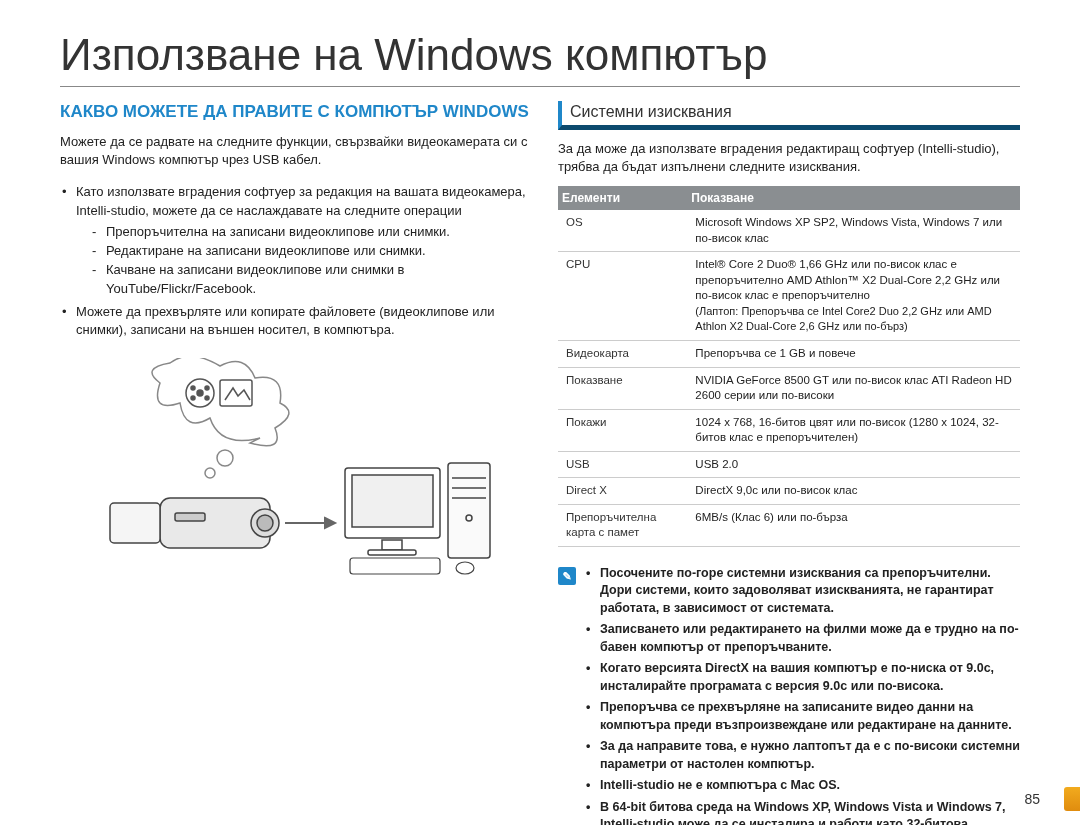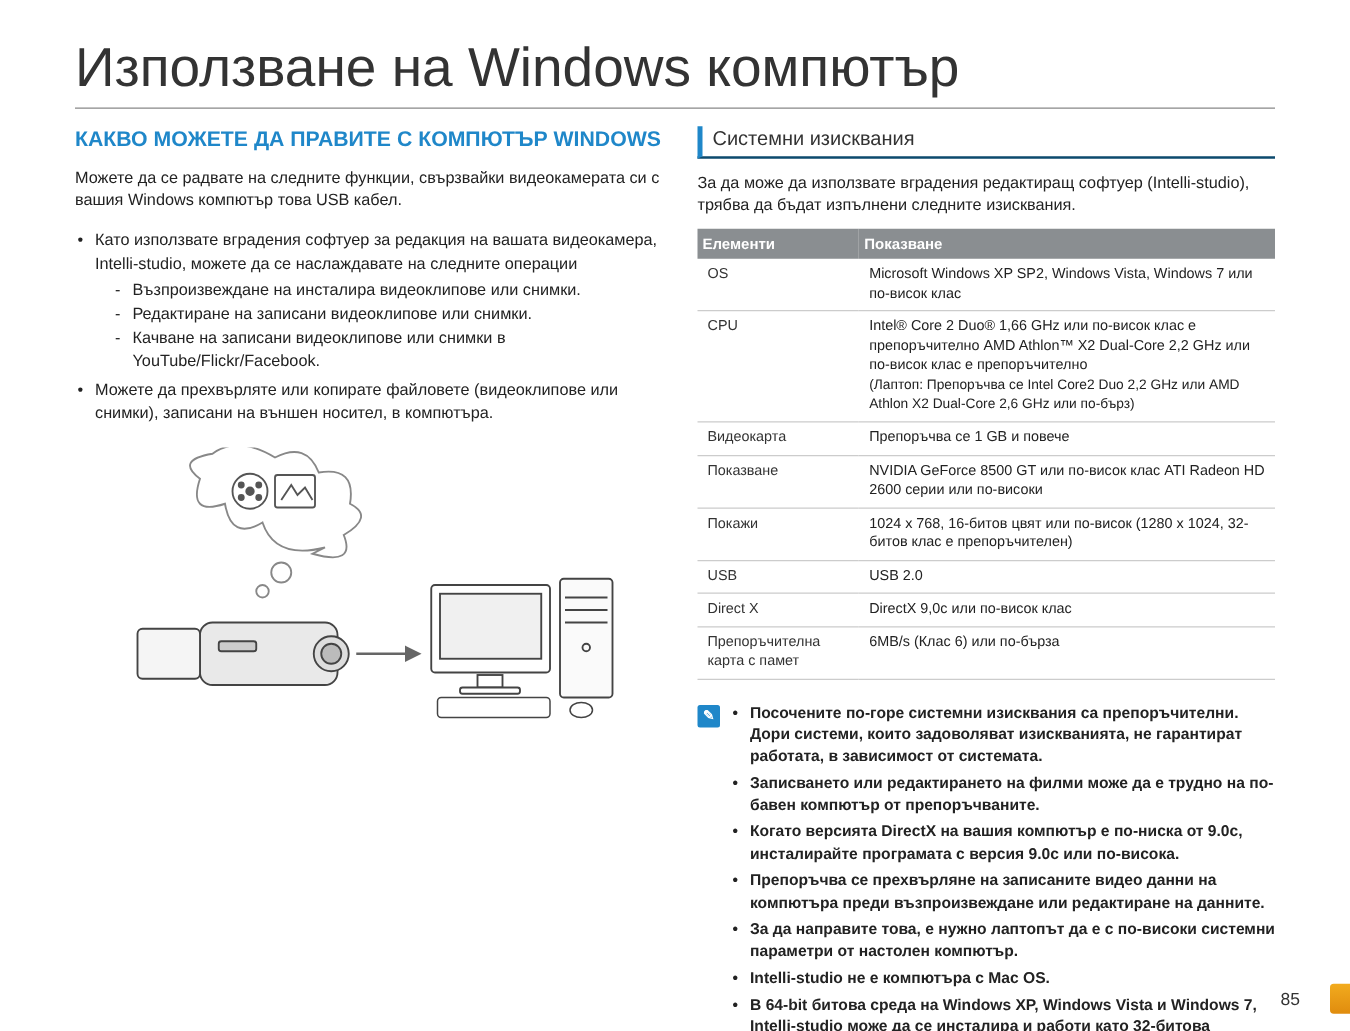--- a/index.html
+++ b/index.html
@@ -34,21 +34,21 @@
   }
   .intro {
     font-size: 13px;
     line-height: 1.4;
     margin-bottom: 14px;
   }
   .subheading {
     font-size: 16px;
     color: #333;
     border-left: 4px solid #1f87c9;
-    border-bottom: 2px solid #0c4a6e;
+    border-bottom: 5px solid #0c4a6e;
     padding: 2px 0 4px 8px;
     margin-bottom: 10px;
   }
   ul.bullets { list-style: none; padding-left: 2px; font-size: 13px; line-height: 1.45; }
   ul.bullets > li { position: relative; padding-left: 14px; margin-bottom: 4px; }
   ul.bullets > li::before { content: "•"; position: absolute; left: 0; top: 0; }
   ul.dashes { list-style: none; padding-left: 16px; margin-top: 2px; }
   ul.dashes > li { position: relative; padding-left: 14px; }
   ul.dashes > li::before { content: "-"; position: absolute; left: 0; top: 0; }
 
@@ -129,27 +129,27 @@
 <body>
 
 <div class="page">
 
   <h1 class="page-title">Използване на Windows компютър</h1>
 
   <div class="columns">
 
     <div class="col-left">
       <div class="blue-heading">КАКВО МОЖЕТЕ ДА ПРАВИТЕ С КОМПЮТЪР WINDOWS</div>
-      <p class="intro">Можете да се радвате на следните функции, свързвайки видеокамерата си с вашия Windows компютър това USB кабел.</p>
+      <p class="intro">Можете да се радвате на следните функции, свързвайки видеокамерата си с вашия Windows компютър чрез USB кабел.</p>
 
       <ul class="bullets">
         <li>
           <span>Като използвате вградения софтуер за редакция на вашата видеокамера, Intelli-studio, можете да се наслаждавате на следните операции</span>
           <ul class="dashes">
-            <li>Възпроизвеждане на инсталира видеоклипове или снимки.</li>
+            <li>Препоръчителна на записани видеоклипове или снимки.</li>
             <li>Редактиране на записани видеоклипове или снимки.</li>
             <li>Качване на записани видеоклипове или снимки в YouTube/Flickr/Facebook.</li>
           </ul>
         </li>
         <li>Можете да прехвърляте или копирате файловете (видеоклипове или снимки), записани на външен носител, в компютъра.</li>
       </ul>
 
       <div class="illustration">
         <svg viewBox="0 0 410 220">
 

